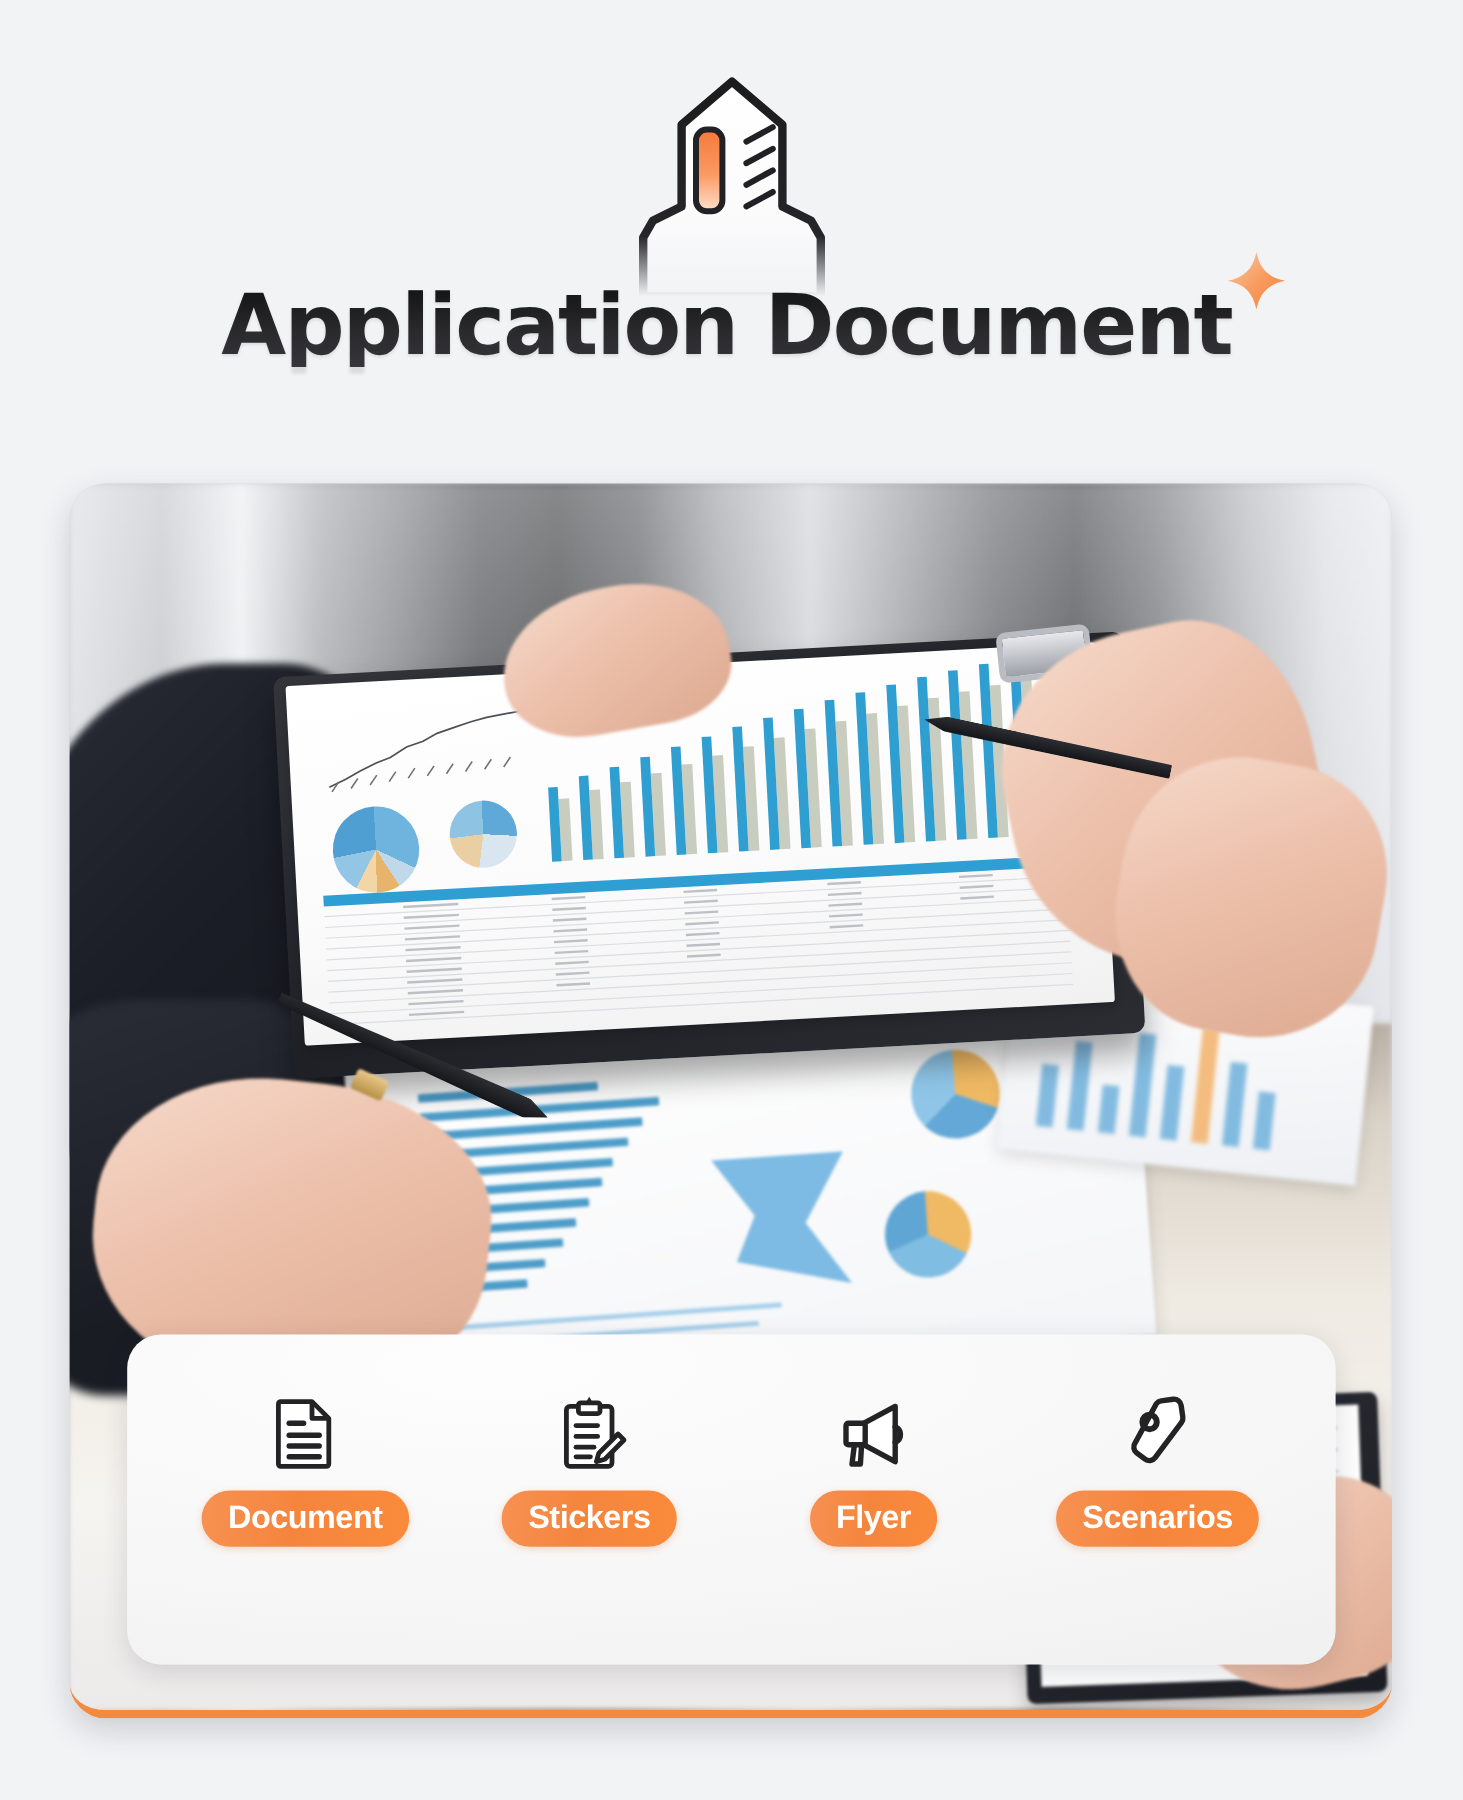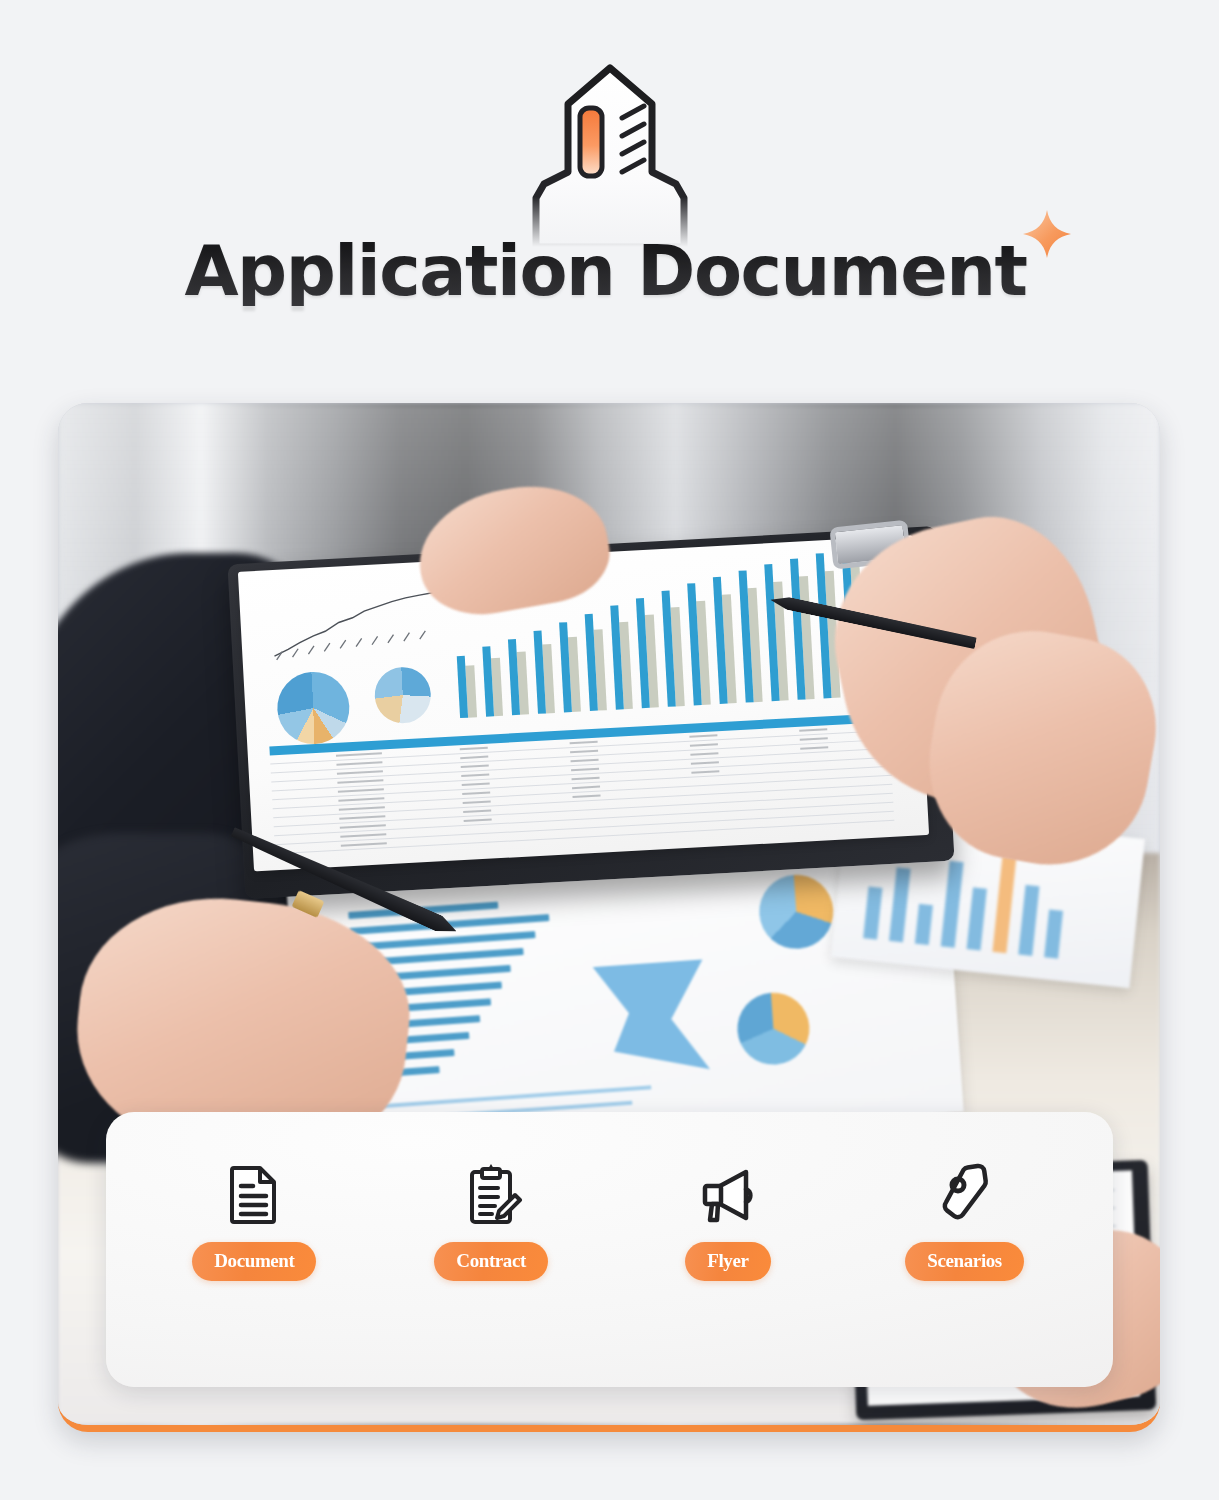--- a/index.html
+++ b/index.html
@@ -376,22 +376,22 @@
     height: 64px;
     margin-bottom: 16px;
   }
 
   .feature-pill {
     display: inline-block;
     padding: 9px 22px 11px;
     border-radius: 40px;
     background: linear-gradient(100deg, #f79152 0%, #f5853d 45%, #fa8b3b 100%);
     color: #ffffff;
-    font-family: Liberation Serif, serif;
-    font-size: 19px;
+    font-family: Liberation Sans, sans-serif;
+    font-size: 27px;
     font-weight: 700;
     line-height: 1;
     letter-spacing: -0.4px;
     white-space: nowrap;
     box-shadow: 0 2px 6px rgba(226,120,50,0.25);
   }
 </style>
 </head>
 <body>
 
@@ -686,21 +686,21 @@
           <path d="M25 7 h14 a2 2 0 0 1 2 2 v5 a2 2 0 0 1 -2 2 H25 a2 2 0 0 1 -2 -2 V9 a2 2 0 0 1 2 -2 z" fill="#ffffff" stroke="#232326" stroke-width="4" stroke-linejoin="round"></path>
           <path d="M32 2 l3 5 h-6 z" fill="#232326"></path>
           <g stroke="#232326" stroke-width="4" stroke-linecap="round">
             <line x1="21" y1="26" x2="39" y2="26"></line>
             <line x1="21" y1="35" x2="39" y2="35"></line>
             <line x1="21" y1="44" x2="36" y2="44"></line>
             <line x1="21" y1="52" x2="33" y2="52"></line>
           </g>
           <path d="M56 33 l5 5 -16 16 -7 2 2 -7 z" fill="#ffffff" stroke="#232326" stroke-width="4" stroke-linejoin="round"></path>
         </svg>
-        <span class="feature-pill">Contract</span>
+        <span class="feature-pill">Stickers</span>
       </div>
 
 
       <div class="feature-item">
         <svg class="feature-icon" viewBox="0 0 64 64">
           <path d="M50 10 L24 24 V42 L50 56 Z" fill="#ffffff" stroke="#232326" stroke-width="4.5" stroke-linejoin="round"></path>
           <rect x="9" y="24" width="16" height="18" rx="2" fill="#ffffff" stroke="#232326" stroke-width="4.5"></rect>
           <path d="M50 27 a7 7 0 0 1 0 13" fill="none" stroke="#232326" stroke-width="4.5" stroke-linecap="round"></path>
           <path d="M16 42 L14 58 h7 l1 -16 z" fill="#ffffff" stroke="#232326" stroke-width="4.5" stroke-linejoin="round"></path>
         </svg>

